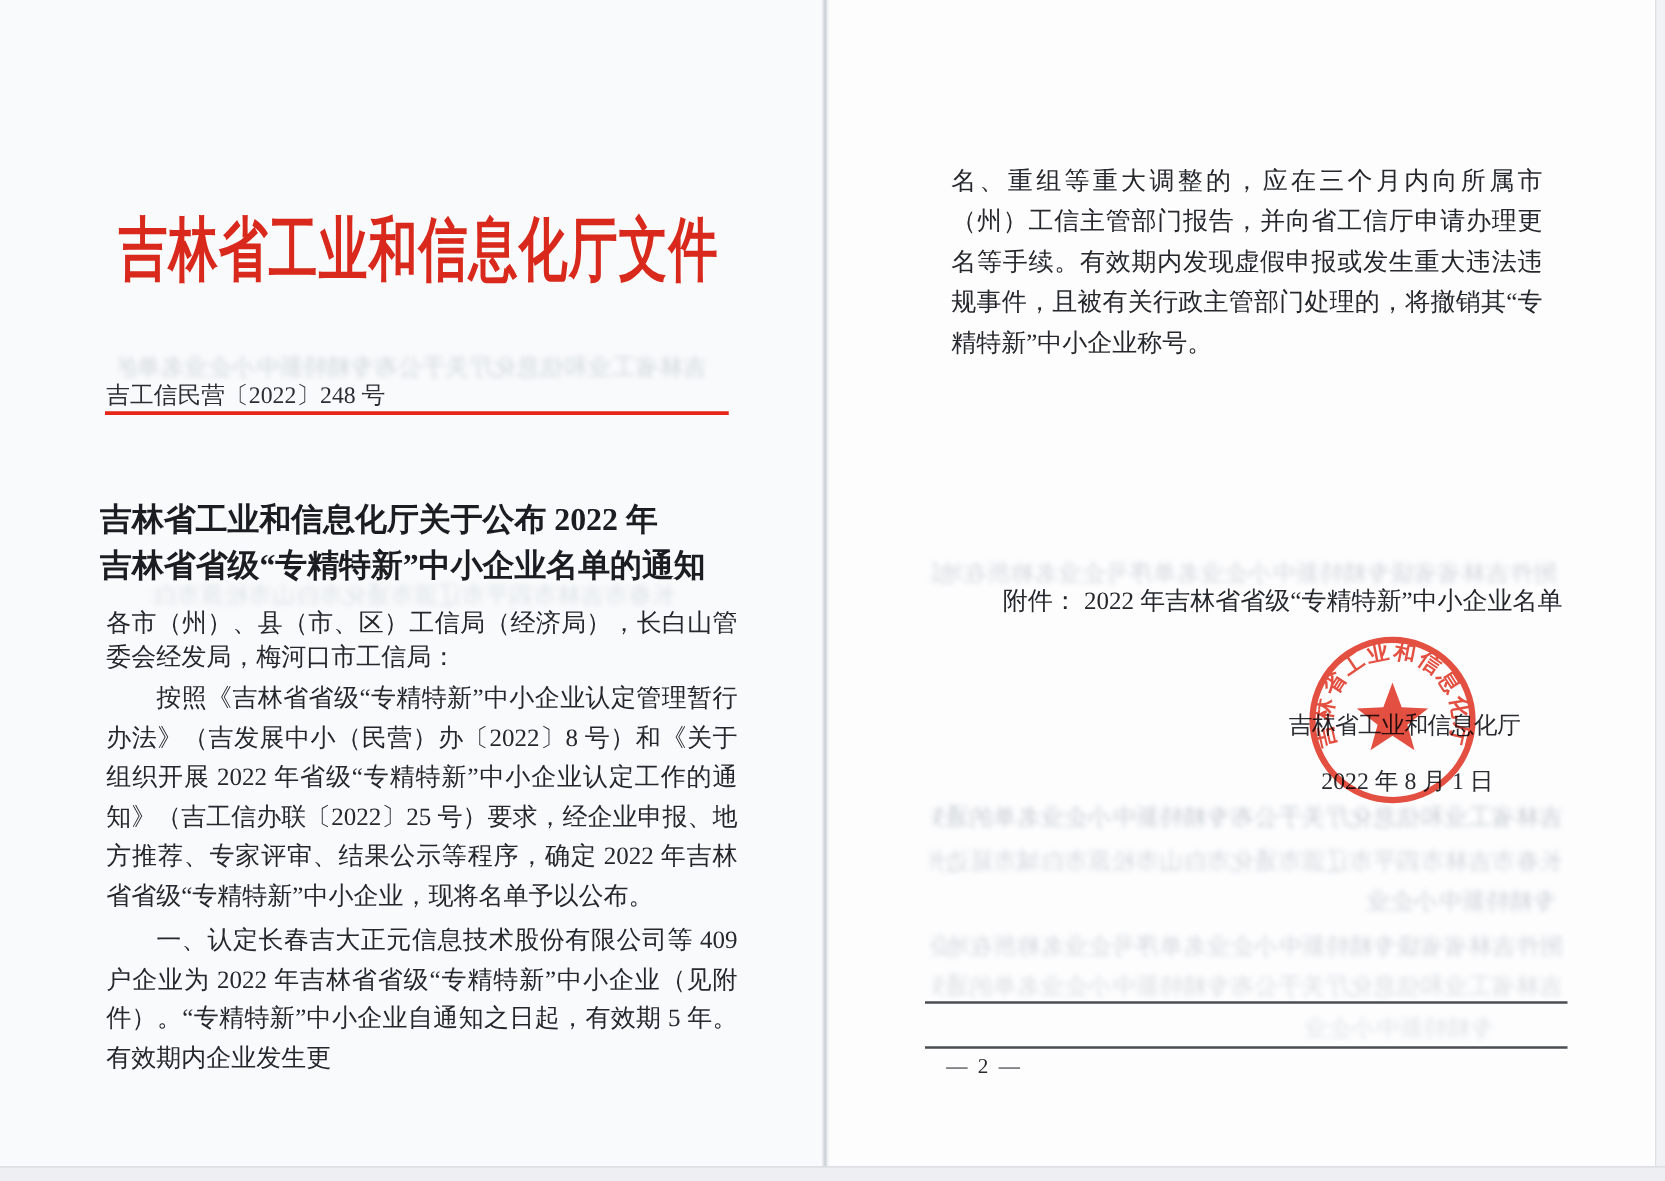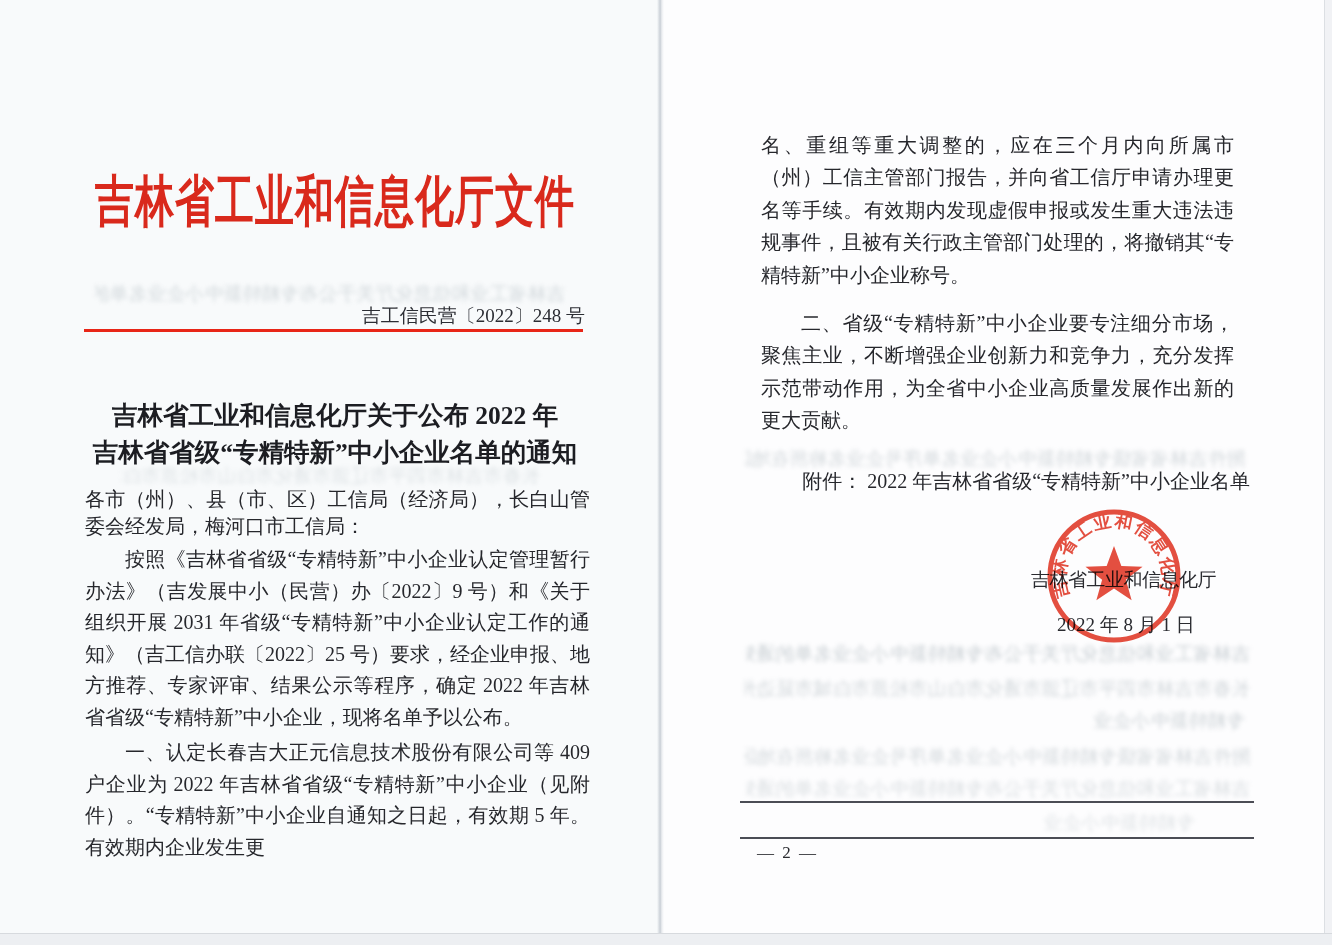--- a/index.html
+++ b/index.html
@@ -17,23 +17,23 @@
   .edge-bottom{position:absolute;left:0;bottom:0;width:1332px;height:11px;background:#edeff2;border-top:1px solid #d7dade;}
 
   
   .ghost{position:absolute;font-size:19px;color:#93a0a8;filter:blur(2px);
     transform:scaleX(-1);white-space:nowrap;overflow:hidden;height:24px;pointer-events:none;}
 
   
   .letterhead{position:absolute;left:80px;top:170px;width:510px;text-align:center;
     font-size:39px;font-weight:bold;letter-spacing:1px;line-height:44px;
     transform:scaleY(1.42);transform-origin:top center;}
-  .doc-number{position:absolute;left:85px;top:303px;width:500px;text-align:right;font-size:19px;color:#2c2e34;}
+  .doc-number{position:absolute;left:85px;top:303px;width:500px;text-align:left;font-size:19px;color:#2c2e34;}
   .red-rule{position:absolute;left:84px;top:329px;width:499px;height:3px;}
-  .doc-title{position:absolute;left:80px;top:397px;width:510px;text-align:center;
+  .doc-title{position:absolute;left:80px;top:397px;width:510px;text-align:left;
     font-size:25.5px;font-weight:bold;line-height:37px;color:#1c1d22;}
   .body-block{position:absolute;font-size:20px;text-align:justify;text-justify:inter-character;}
   .addr{left:85px;top:486px;width:505px;line-height:27px;}
   .para1{left:85px;top:544px;width:505px;line-height:31.6px;text-indent:2em;}
   .para2{left:85px;top:737px;width:505px;line-height:31.6px;text-indent:2em;}
 
   
   .p2-body{left:745px;top:113px;width:505px;line-height:32.4px;}
   .p2-body p{margin:16px;text-indent:0;}
   .p2-body p.indent{text-indent:2em;margin-top:3px;}
@@ -72,27 +72,26 @@
 
   <div class="red-rule" style="background:#e82517;"></div>
 
   <div class="doc-title">
     <div>吉林省工业和信息化厅关于公布 2022 年</div>
     <div>吉林省省级“专精特新”中小企业名单的通知</div>
   </div>
 
   <div class="body-block addr">各市（州）、县（市、区）工信局（经济局），长白山管委会经发局，梅河口市工信局：</div>
 
-  <div class="body-block para1">按照《吉林省省级“专精特新”中小企业认定管理暂行办法》（吉发展中小（民营）办〔2022〕9 号）和《关于组织开展 2031 年省级“专精特新”中小企业认定工作的通知》（吉工信办联〔2022〕25 号）要求，经企业申报、地方推荐、专家评审、结果公示等程序，确定 2022 年吉林省省级“专精特新”中小企业，现将名单予以公布。</div>
+  <div class="body-block para1">按照《吉林省省级“专精特新”中小企业认定管理暂行办法》（吉发展中小（民营）办〔2022〕8 号）和《关于组织开展 2022 年省级“专精特新”中小企业认定工作的通知》（吉工信办联〔2022〕25 号）要求，经企业申报、地方推荐、专家评审、结果公示等程序，确定 2022 年吉林省省级“专精特新”中小企业，现将名单予以公布。</div>
 
   <div class="body-block para2">一、认定长春吉大正元信息技术股份有限公司等 409 户企业为 2022 年吉林省省级“专精特新”中小企业（见附件）。“专精特新”中小企业自通知之日起，有效期 5 年。有效期内企业发生更</div>
 
   <div class="body-block p2-body">
     <p>名、重组等重大调整的，应在三个月内向所属市（州）工信主管部门报告，并向省工信厅申请办理更名等手续。有效期内发现虚假申报或发生重大违法违规事件，且被有关行政主管部门处理的，将撤销其“专精特新”中小企业称号。</p>
-    <p class="indent">二、省级“专精特新”中小企业要专注细分市场，聚焦主业，不断增强企业创新力和竞争力，充分发挥示范带动作用，为全省中小企业高质量发展作出新的更大贡献。</p>
   </div>
 
   <div class="attachment">附件： 2022 年吉林省省级“专精特新”中小企业名单</div>
 
   <div class="signer">吉林省工业和信息化厅</div>
 
   <div class="sign-date">2022 年 8 月 1 日</div>
 
   <svg class="seal" viewBox="0 0 140 140">
     <circle cx="70" cy="70" r="64" fill="none" stroke="#e23c2b" stroke-width="5"></circle>

